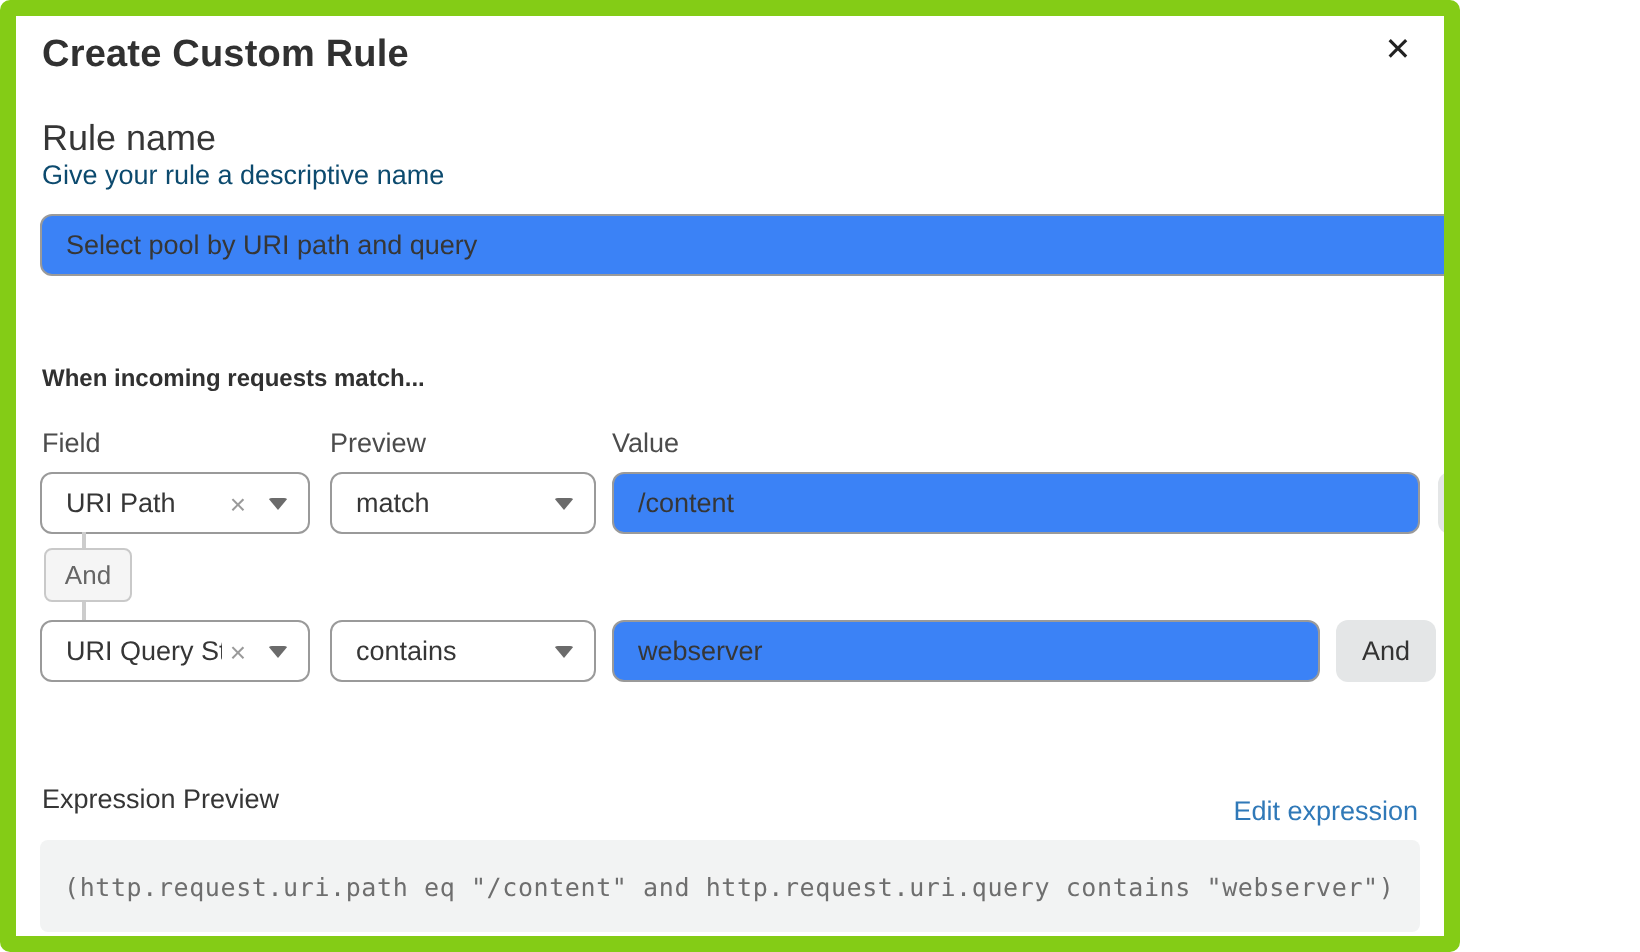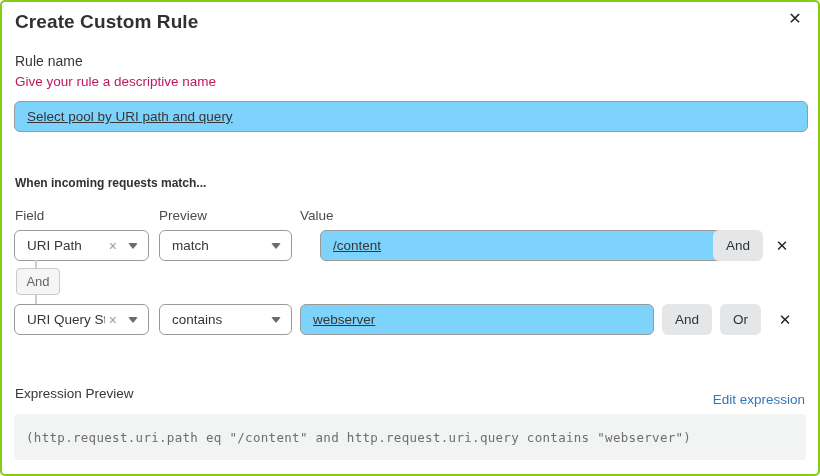--- a/index.html
+++ b/index.html
@@ -1,51 +1,51 @@
 <!DOCTYPE html>
 <html><head>
 <meta charset="utf-8">
 <style>
   * { box-sizing: border-box; margin: 0; padding: 0; }
   html, body { width: 820px; height: 476px; background: #ffffff; }
   body { font-family: "Liberation Sans", "DejaVu Sans", sans-serif; }
 
   .modal {
     position: relative;
-    width: 820px; height: 476px;
+    width: 730px; height: 476px;
     background: #ffffff;
-    border: 2px solid #84cc16;
+    border: 8px solid #84cc16;
     border-radius: 5px;
     overflow: hidden;
   }
 
   .title {
     position: absolute; left: 13px; top: 9px;
     font-size: 19px; font-weight: bold; color: #313131;
     letter-spacing: .1px;
   }
   .close-btn {
     position: absolute; right: 12px; top: 6px;
     width: 22px; height: 22px;
     background: none; border: none; cursor: pointer;
     font-size: 16px; font-weight: bold; color: #222;
     line-height: 22px; text-align: center;
     font-family: "DejaVu Sans", sans-serif;
   }
 
-  .section-label { position: absolute; left: 13px; font-size: 14px; color: #363636; }
-  .helper { position: absolute; left: 13px; font-size: 13.5px; color: #be185d; }
+  .section-label { position: absolute; left: 13px; font-size: 18px; color: #363636; }
+  .helper { position: absolute; left: 13px; font-size: 13.5px; color: #0c4a6e; }
 
   .text-input {
     position: absolute; height: 31px;
     border: 1px solid #9a9a9a; border-radius: 6px;
-    background: #7dd3fc;
+    background: #3b82f6;
     font-family: "Liberation Sans", "DejaVu Sans", sans-serif;
     font-size: 13.5px; color: #363636;
-    padding: 0 12px; outline: none; text-decoration: underline;
+    padding: 0 12px; outline: none;
   }
 
   .match-heading {
     position: absolute; left: 13px; top: 174px;
     font-size: 12px; font-weight: bold; color: #313131;
   }
   .col-label { position: absolute; top: 206px; font-size: 13.5px; color: #4c4c4c; }
 
   .select {
     position: absolute; height: 31px;
@@ -134,21 +134,21 @@
 
   <div class="select" style="left:12px; top:228px; width:135px">
     <span class="sel-text">URI Path</span>
     <span class="clear-x">×</span>
     <span class="caret"></span>
   </div>
   <div class="select" style="left:157px; top:228px; width:133px">
     <span class="sel-text">match</span>
     <span class="caret"></span>
   </div>
-  <input class="text-input" style="left: 298px; top: 228px; width: 404px; margin-left: 20px;" value="/content">
+  <input class="text-input" style="left: 298px; top: 228px; width: 404px;" value="/content">
   <button class="gray-btn" style="left:711px; top:228px">And</button>
   <button class="remove-btn" style="left:769px; top:233px">✕</button>
 
   <div class="connector-line"></div>
   <div class="connector-chip">And</div>
 
   <div class="select" style="left:12px; top:302px; width:135px">
     <span class="sel-text">URI Query St...</span>
     <span class="clear-x">×</span>
     <span class="caret"></span>

